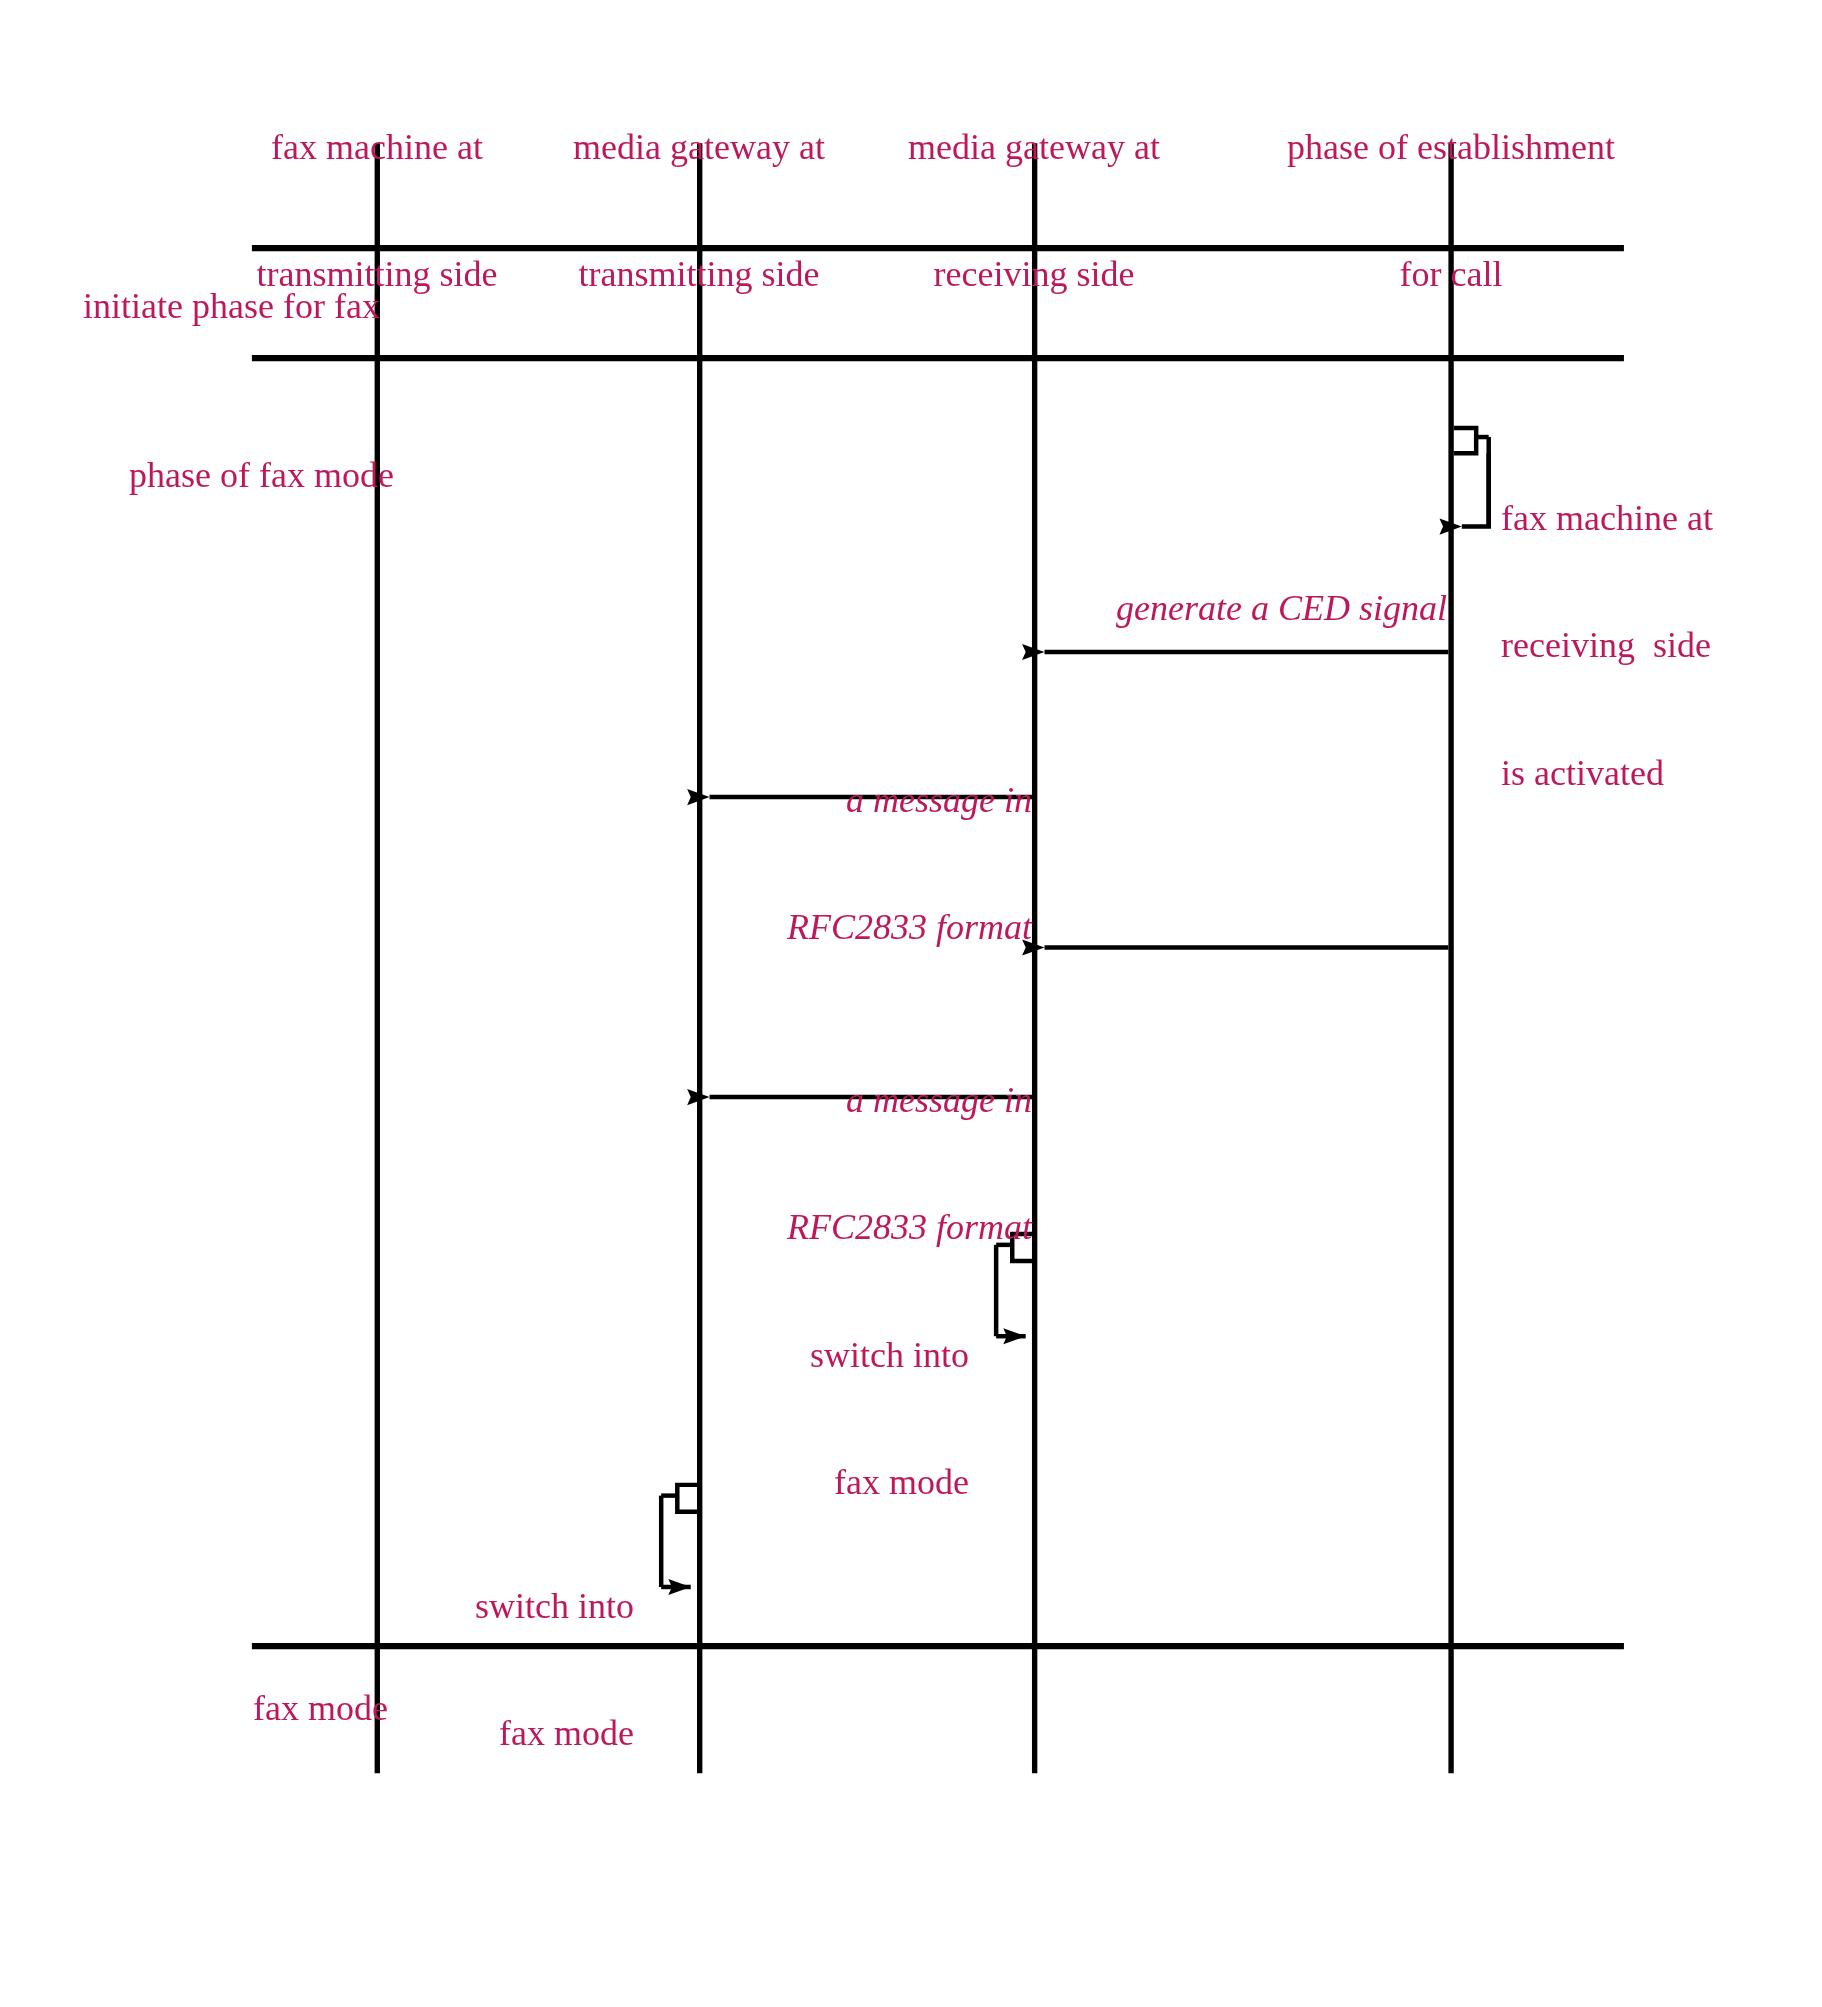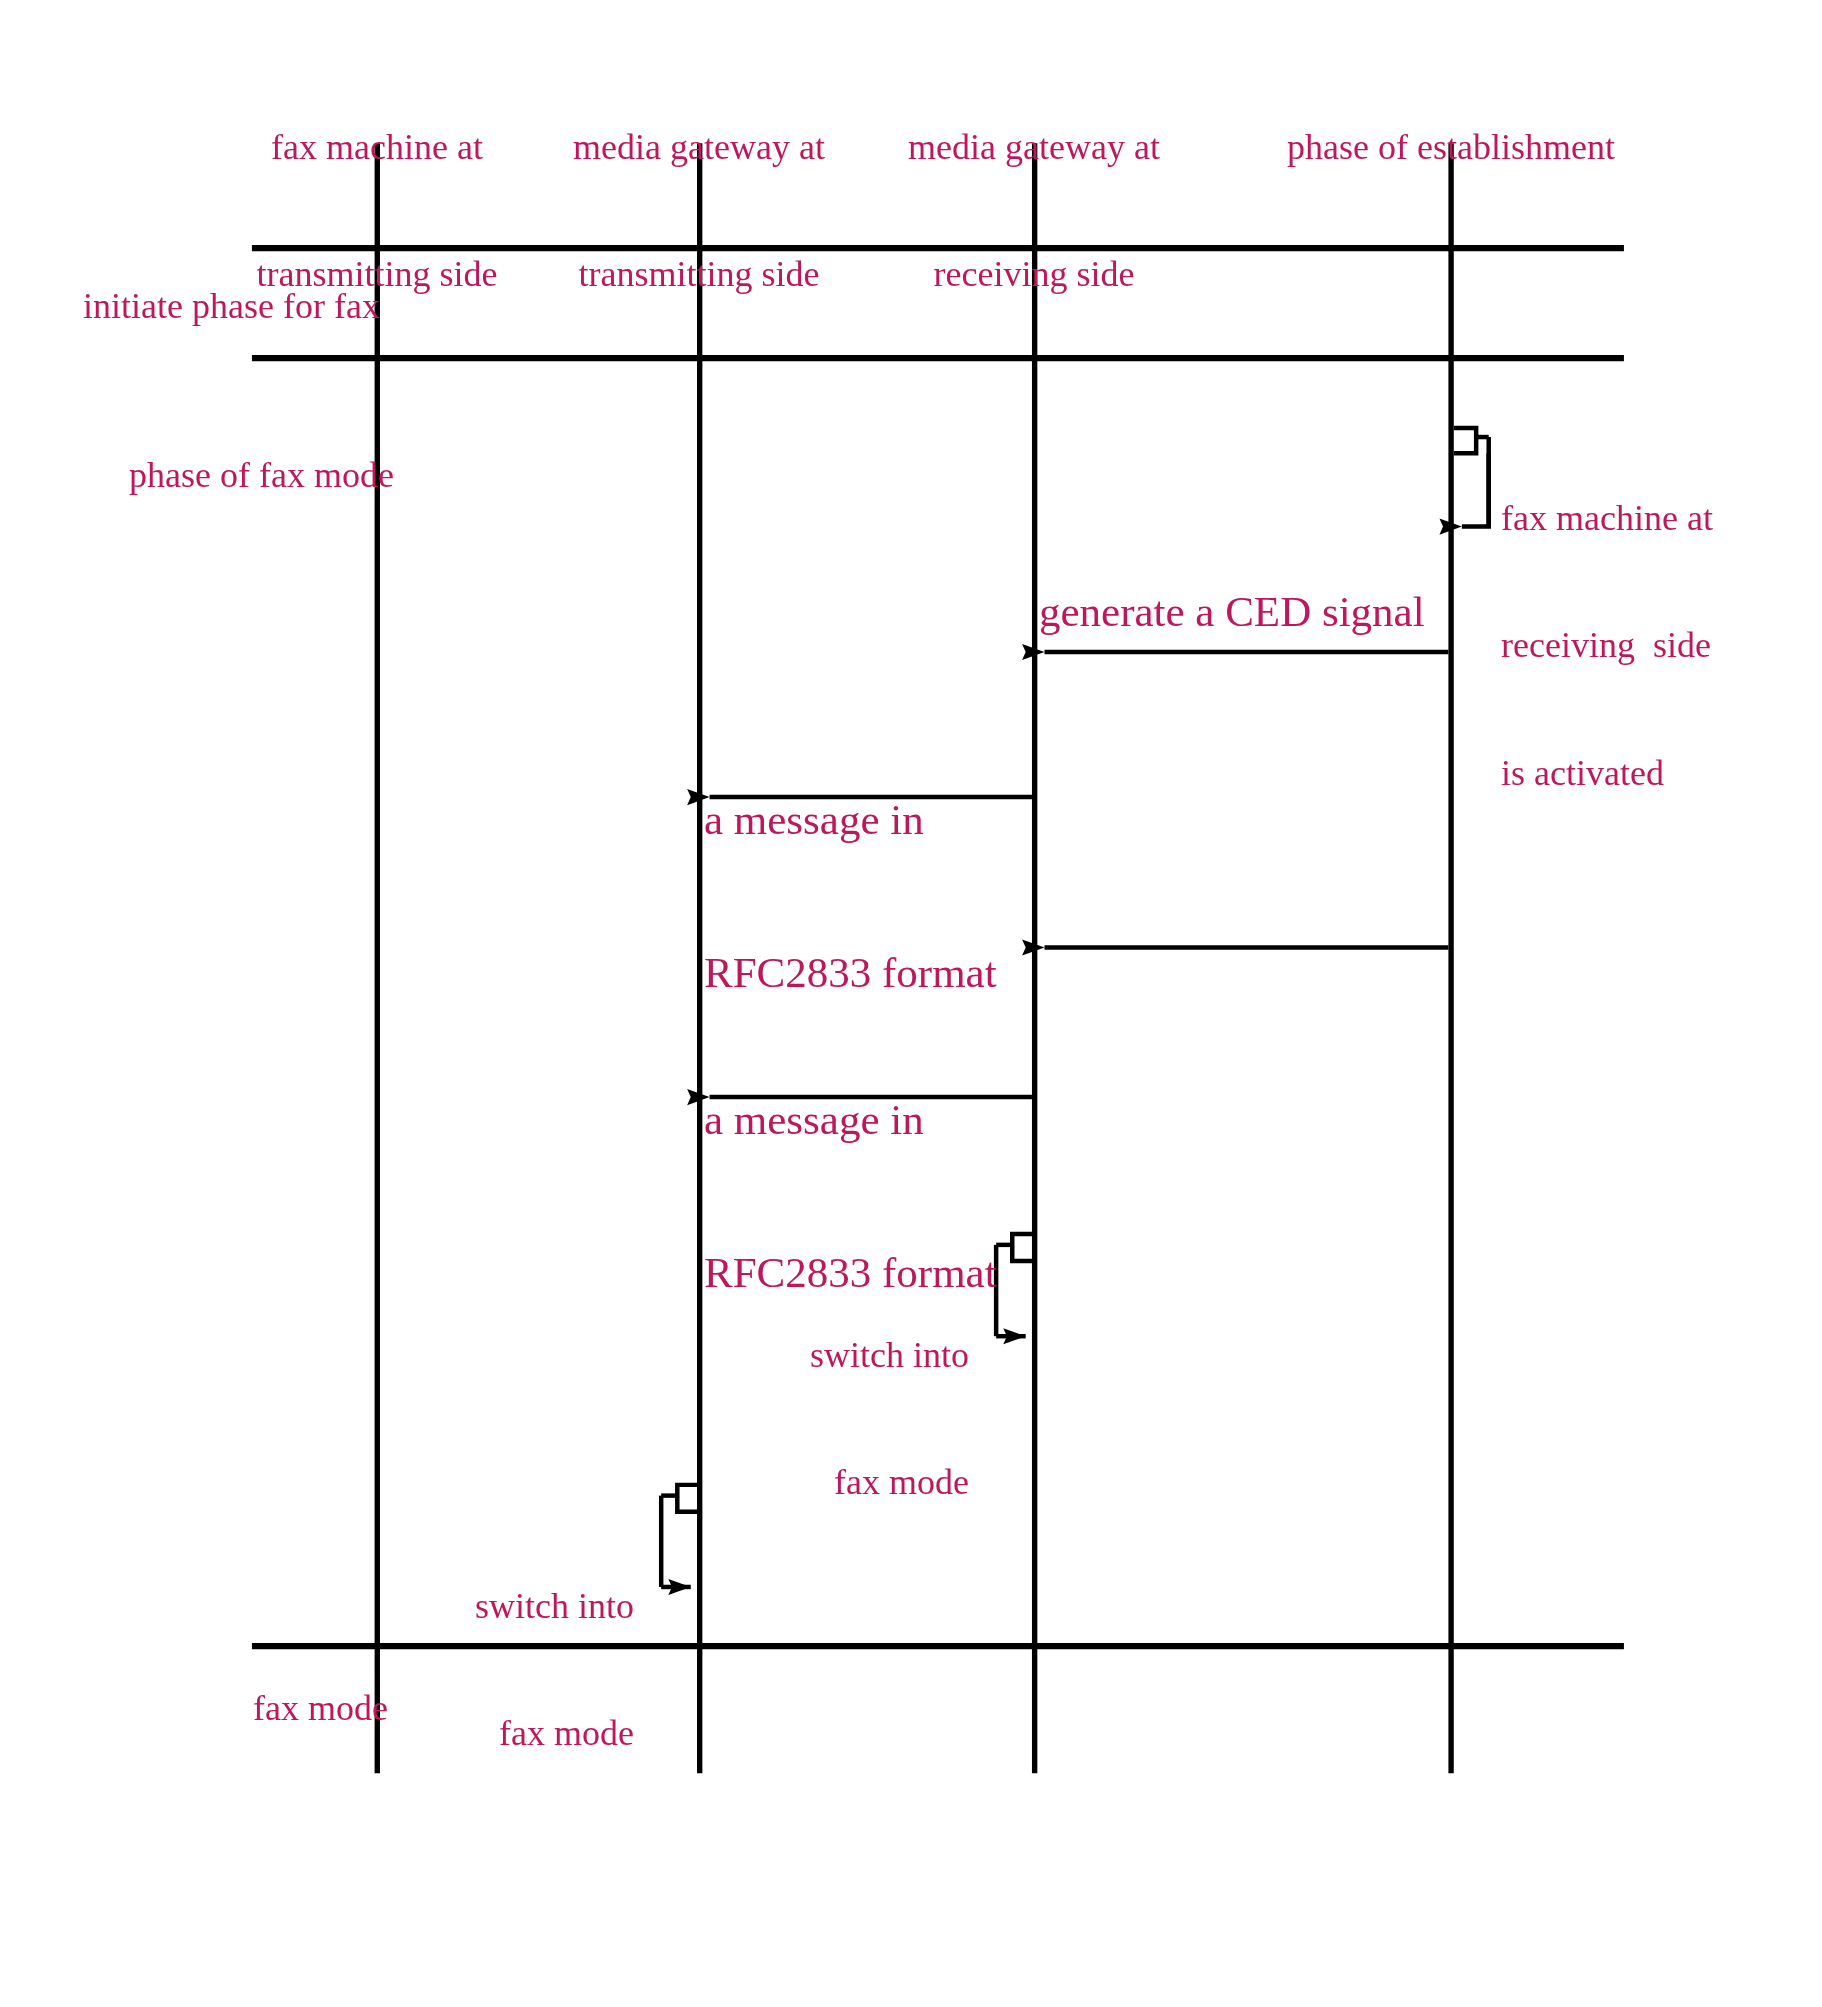--- a/index.html
+++ b/index.html
@@ -35,22 +35,23 @@
   .hdr {
     font-size: 36px;
     text-align: center;
     letter-spacing: 0px;
   }
   .phase-label {
     font-size: 36px;
     text-align: right;
   }
   .msg-label {
-    font-size: 43px;
-    text-align: left;
+    font-size: 36px;
+    text-align: right;
+    font-style: italic;
   }
   .note-label {
     font-size: 36px;
     text-align: left;
   }
   .selfnote-label {
     font-size: 36px;
     text-align: right;
   }
 </style>
@@ -132,20 +133,21 @@
     <div>transmitting side</div>
   </div>
 
   <div class="txt hdr" style="left:873px; top:41px; width:322px;">
     <div>media gateway at</div>
     <div>receiving side</div>
   </div>
 
   <div class="txt hdr" style="left:1254px; top:41px; width:394px;">
     <div>phase of establishment</div>
+    <div>for call</div>
   </div>
 
   <div class="txt phase-label" style="left:49px; top:285px; width:331px;">initiate phase for fax</div>
 
   <div class="txt phase-label" style="left:54px; top:454px; width:340px;">phase of fax mode</div>
 
   <div class="txt phase-label" style="left:191px; top:1687px; width:197px;">fax mode</div>
 
   <div class="txt note-label" style="left:1501px; top:412px; width:296px;">
     <div>fax machine at</div>

